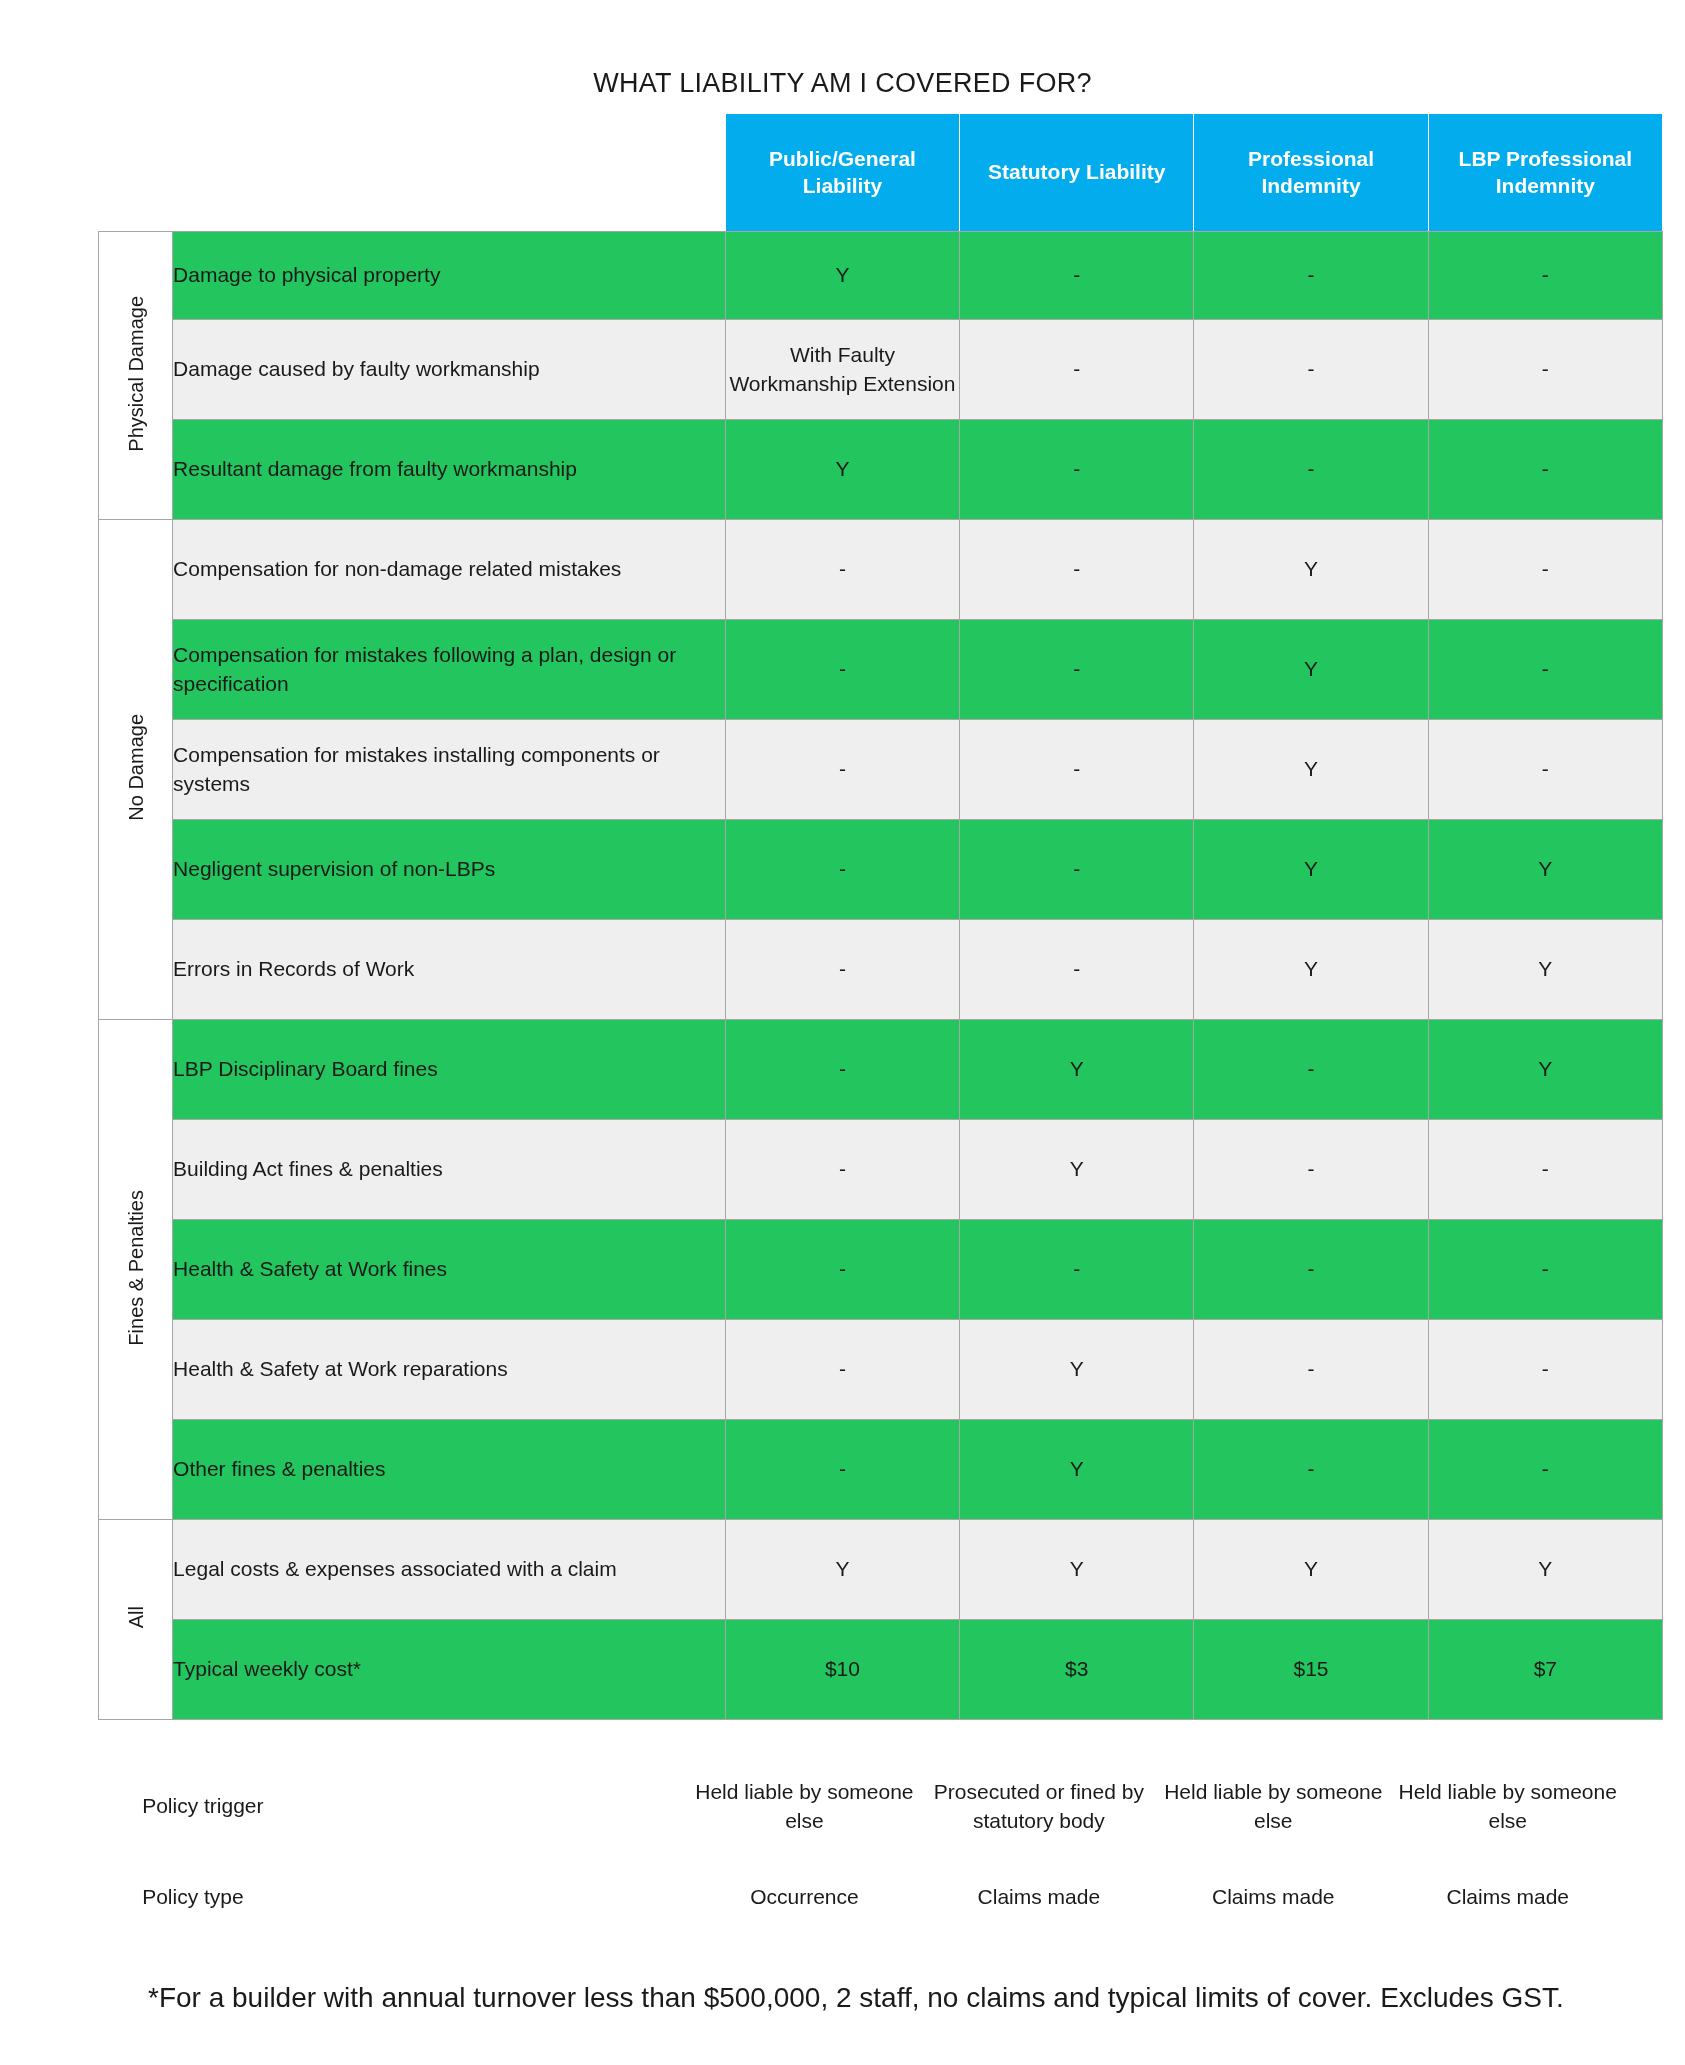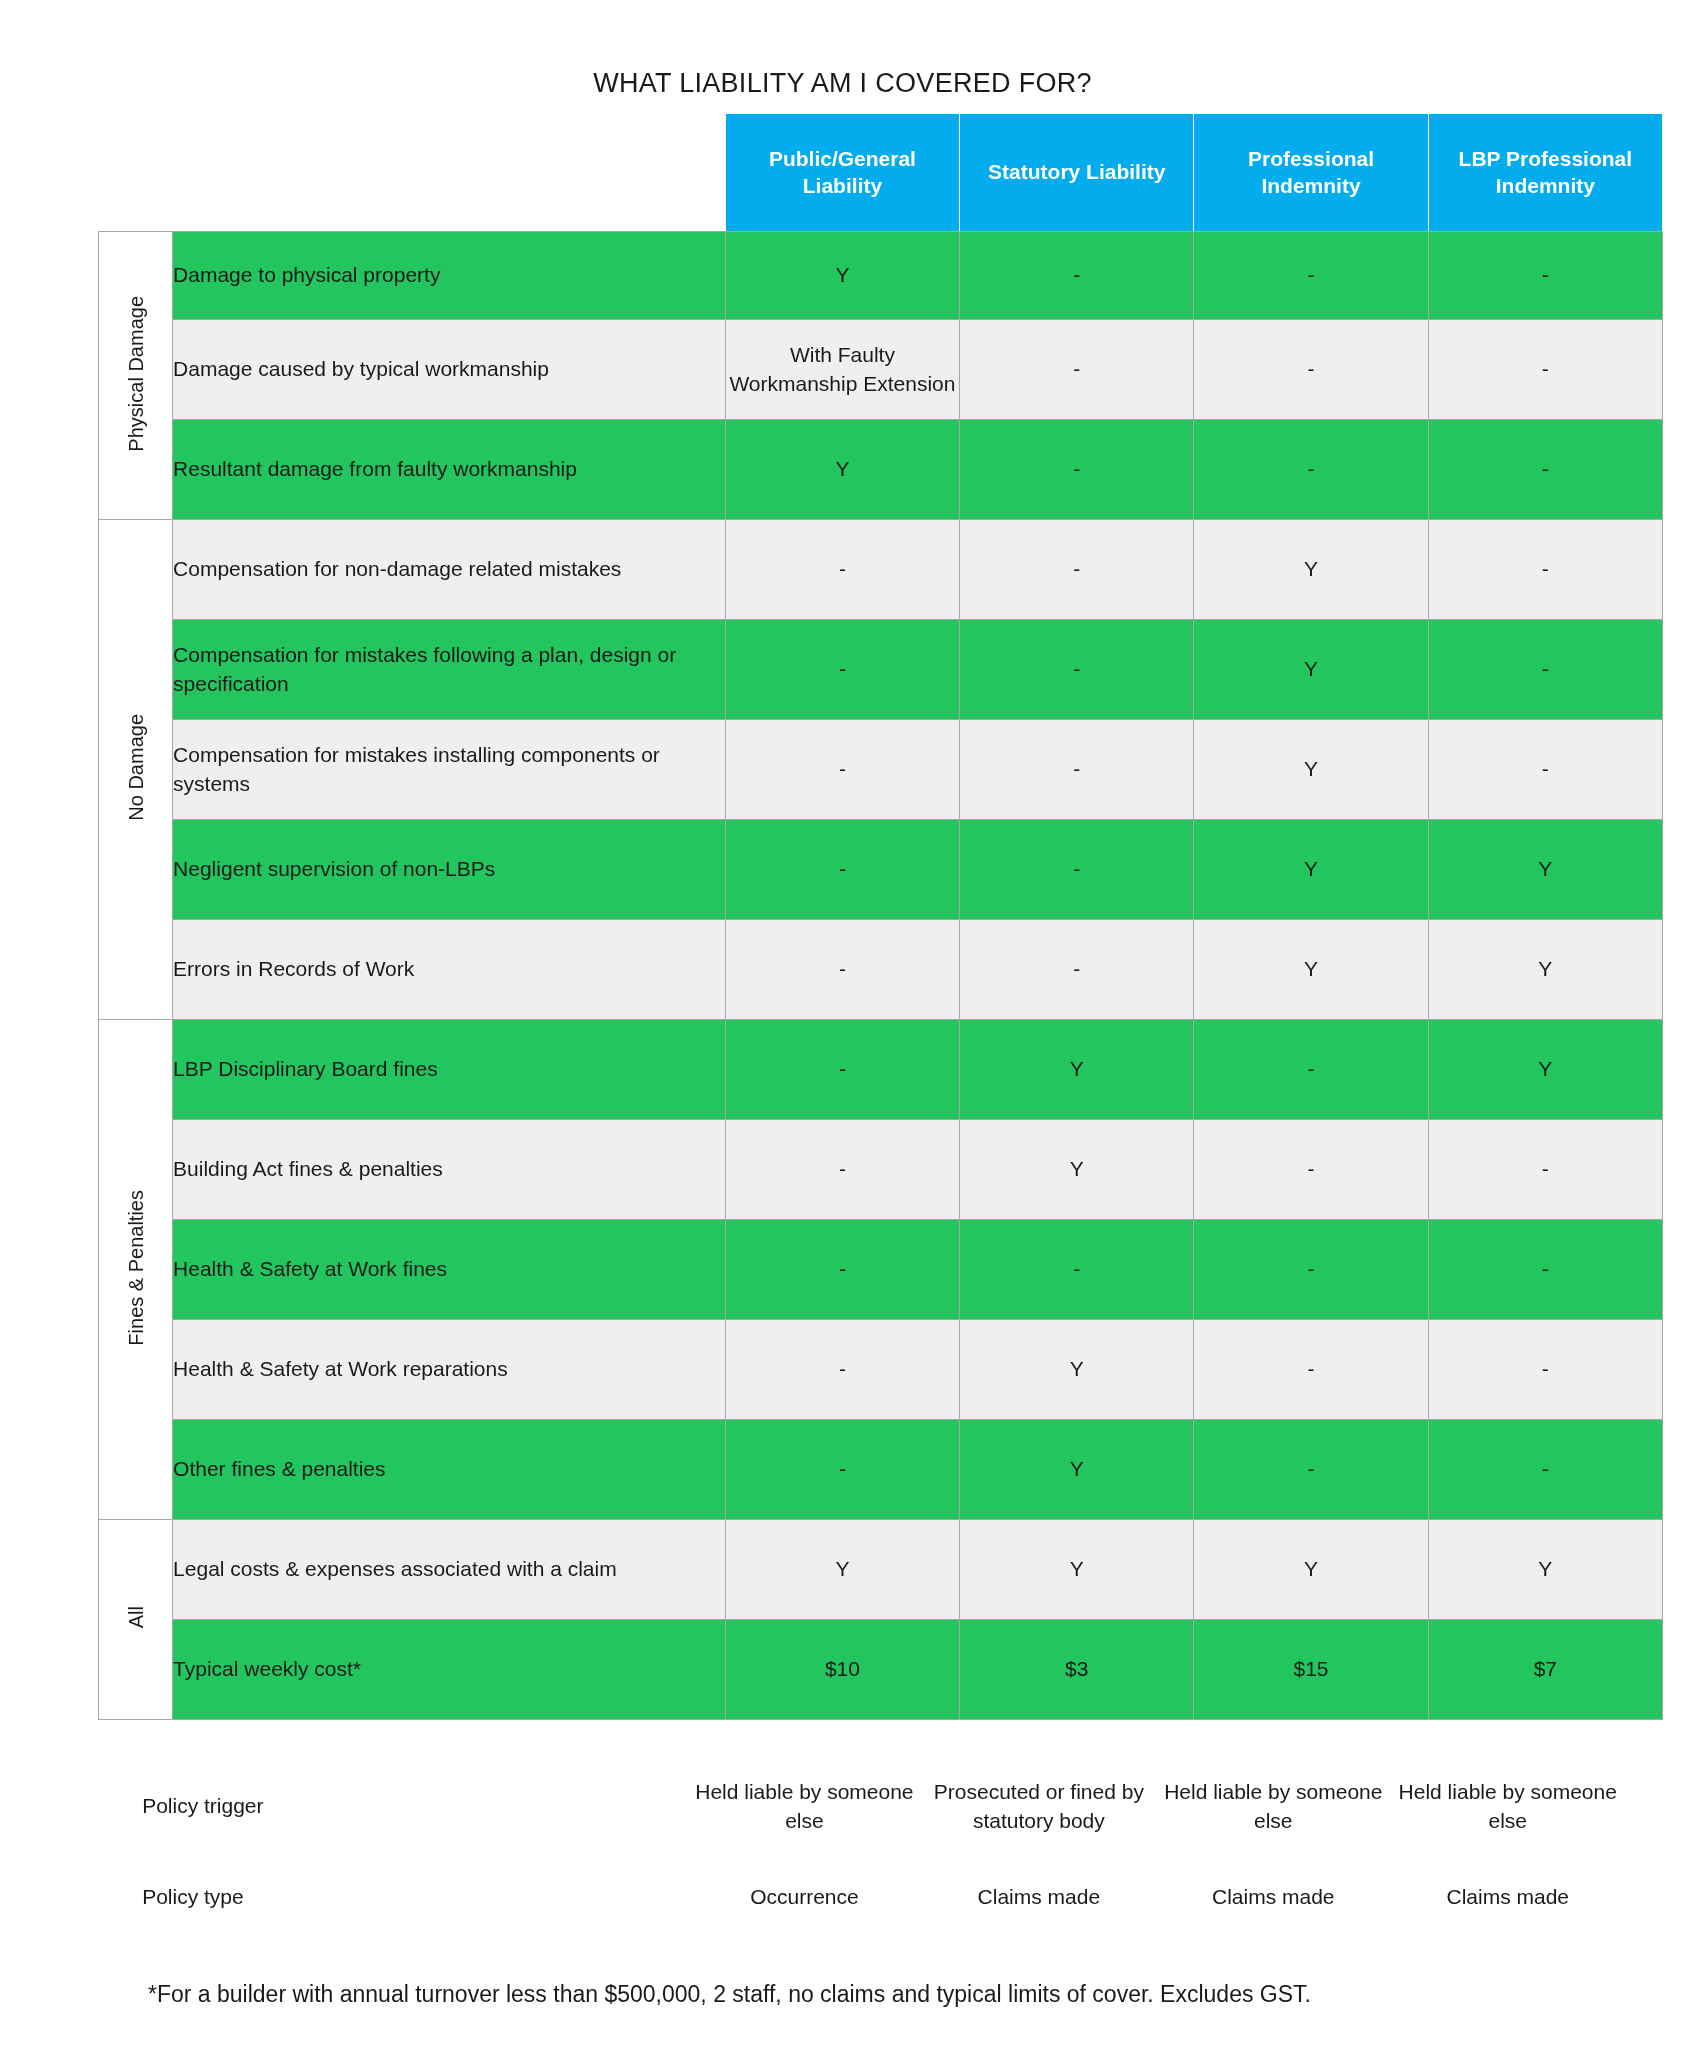--- a/index.html
+++ b/index.html
@@ -133,21 +133,21 @@
     padding-left: 88px;
   }
   td.f-val {
     text-align: center;
   }
   tr.trigger-row td { height: 112px; vertical-align: middle; }
   tr.type-row td { height: 70px; vertical-align: middle; }
 
   .note {
     padding: 46px 26px 0 148px;
-    font-size: 23px;
+    font-size: 28px;
     color: #1a1a1a;
     line-height: 1.4;
   }
 </style>
 </head>
 <body>
 
 <div class="page">
 
   <div class="title">WHAT LIABILITY AM I COVERED FOR?</div>
@@ -178,21 +178,21 @@
           <td class="grouplabel" rowspan="3">
             <span class="rot">Physical Damage</span>
           </td>
           <td class="itemcell" style="height:88px">Damage to physical property</td>
           <td class="datacell">Y</td>
           <td class="datacell">-</td>
           <td class="datacell">-</td>
           <td class="datacell">-</td>
         </tr>
         <tr class="shaded">
-          <td class="itemcell" style="height:100px">Damage caused by typical workmanship</td>
+          <td class="itemcell" style="height:100px">Damage caused by faulty workmanship</td>
           <td class="datacell">With Faulty Workmanship Extension</td>
           <td class="datacell">-</td>
           <td class="datacell">-</td>
           <td class="datacell">-</td>
         </tr>
         <tr class="plain">
           <td class="itemcell" style="height:100px">Resultant damage from faulty workmanship</td>
           <td class="datacell">Y</td>
           <td class="datacell">-</td>
           <td class="datacell">-</td>

